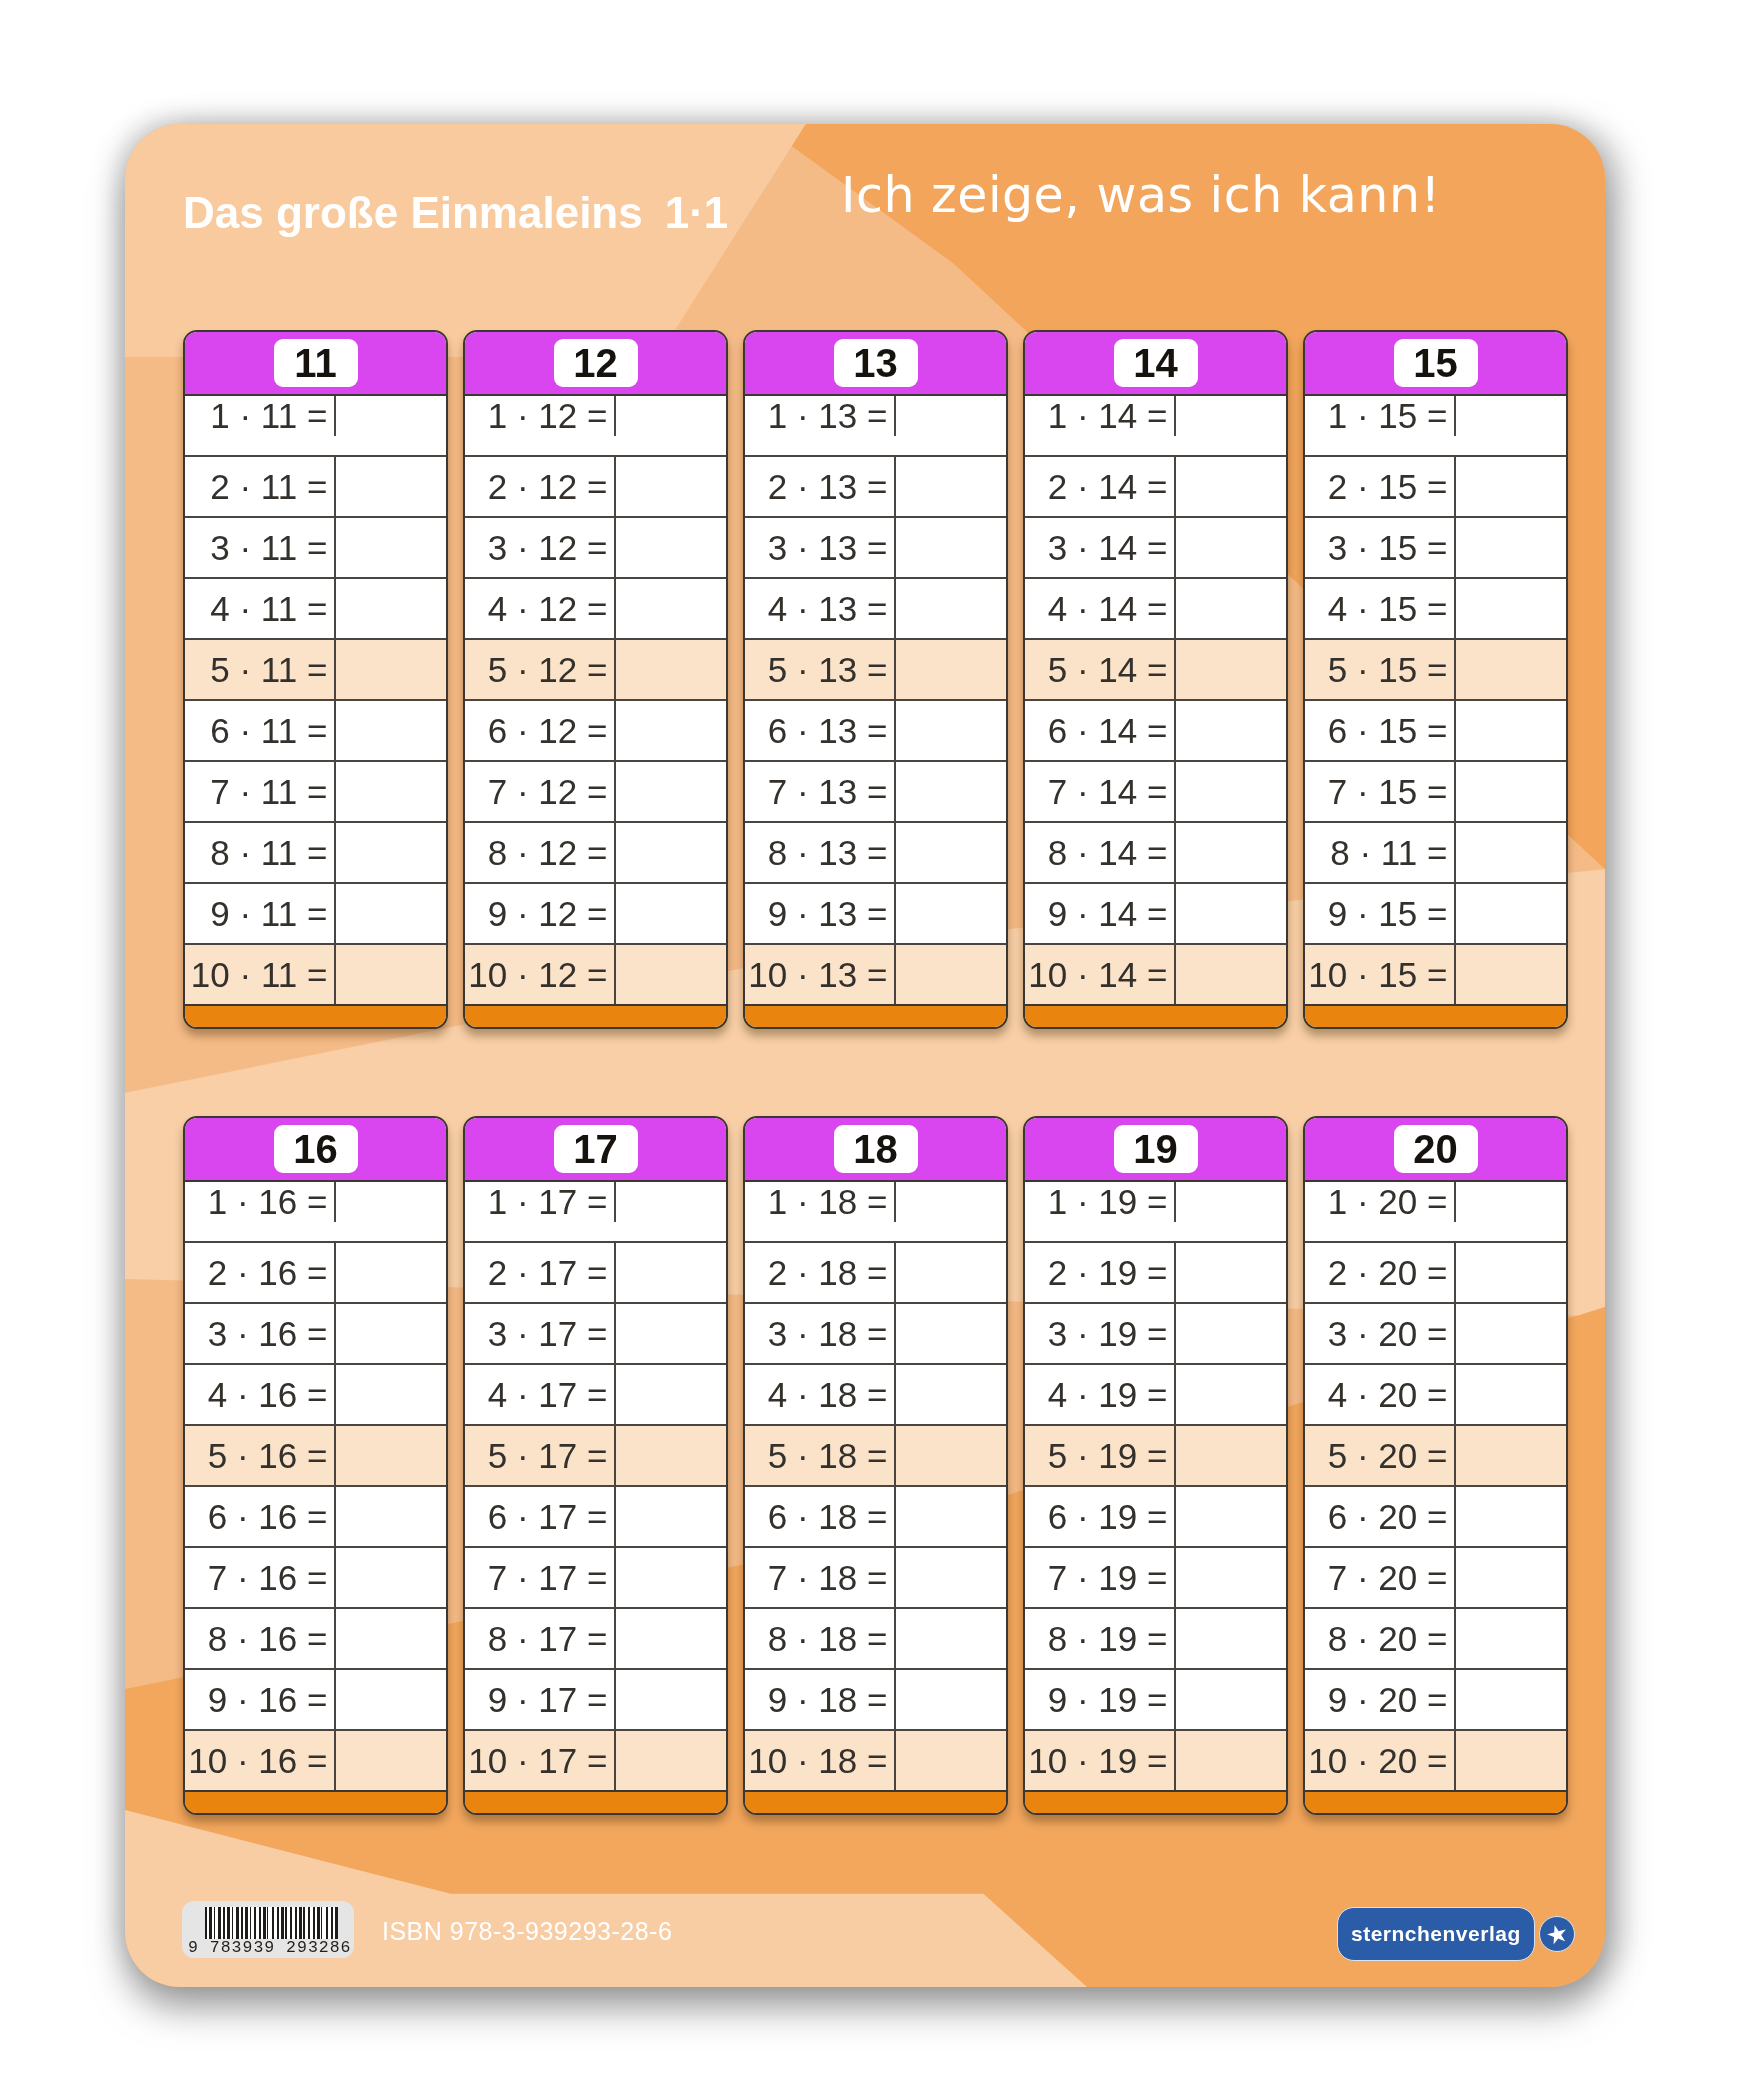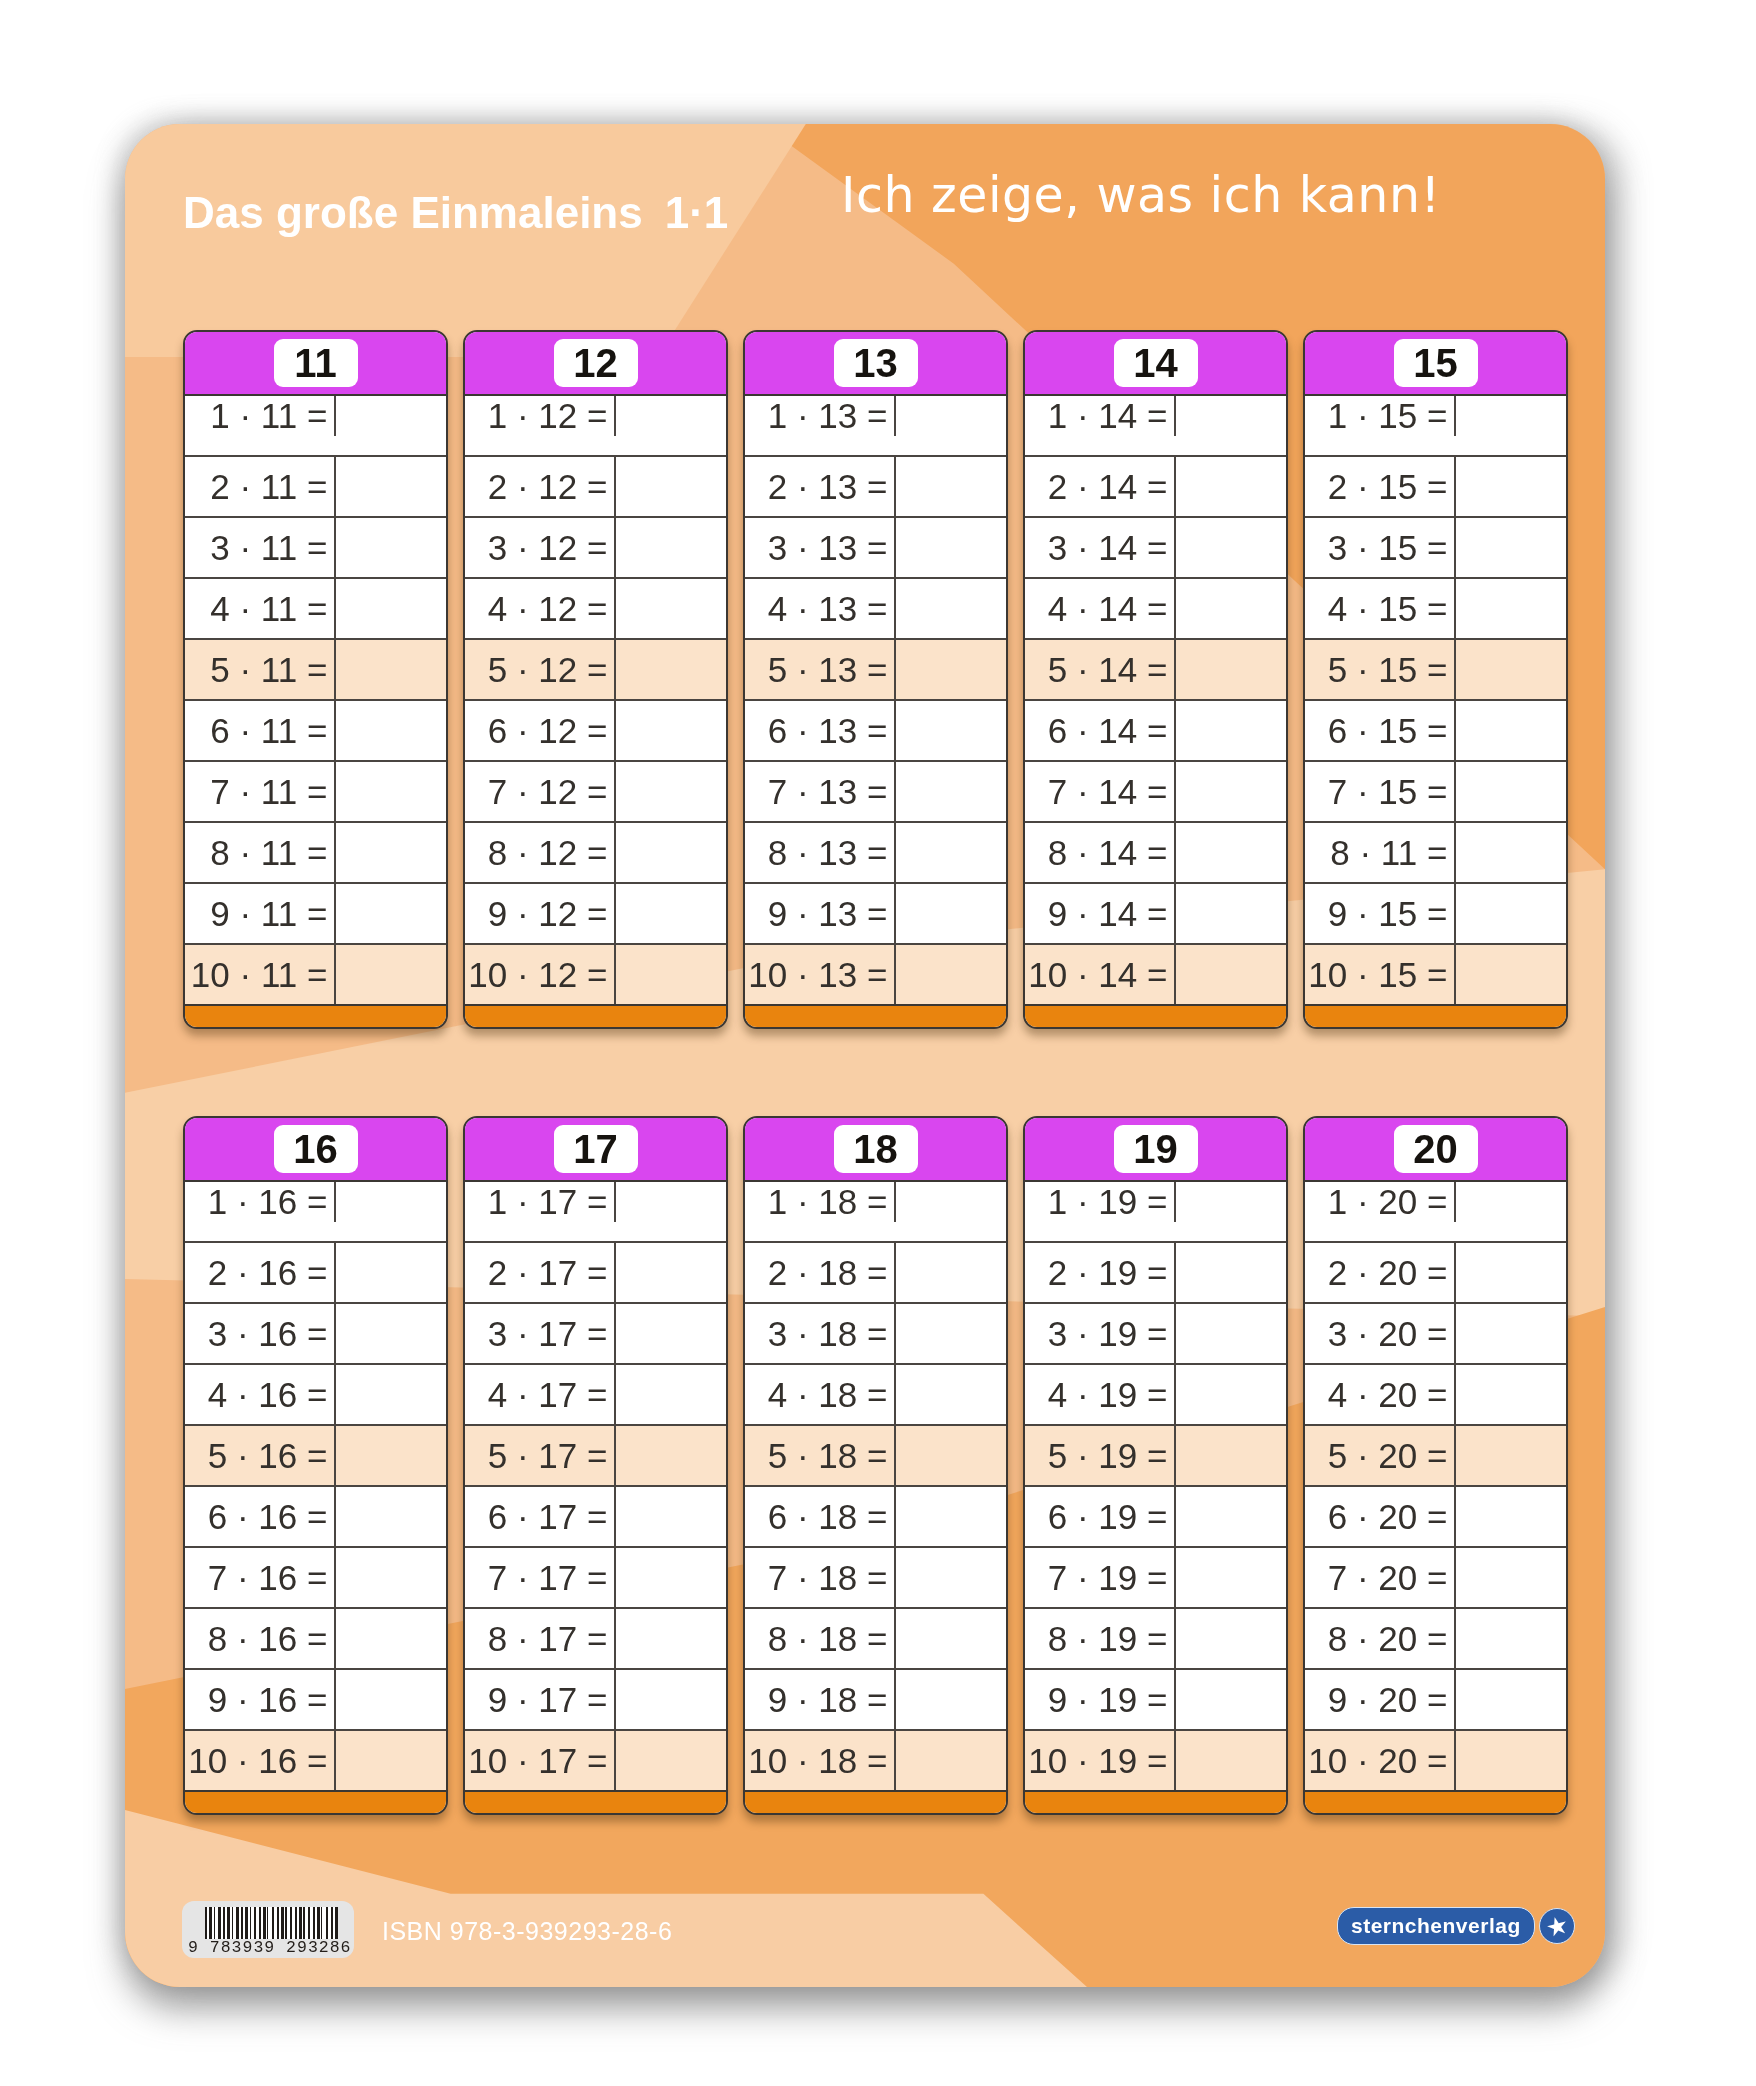--- a/index.html
+++ b/index.html
@@ -83,21 +83,21 @@
     position:absolute;left:6px;top:37px;width:163px;
     font-family:"Liberation Mono", monospace;
     font-size:16.5px;color:#241F1B;letter-spacing:1px;white-space:pre;
   }
   .isbn{
     position:absolute;left:257px;top:1793px;
     font-size:25px;color:#ffffff;letter-spacing:0.5px;white-space:nowrap;
   }
   .logo{position:absolute;left:1212px;top:1783px;display:flex;align-items:center;}
   .logo-pill{
-    height:28px;padding:4px 13px;background:#2B5CA7;border:1.5px solid #D8E4F4;
+    height:28px;padding:12px 13px;background:#2B5CA7;border:1.5px solid #D8E4F4;
     border-radius:17px;display:flex;align-items:center;
     color:#ffffff;font-size:21px;font-weight:bold;letter-spacing:0.5px;white-space:nowrap;
   }
   .logo-star-circle{
     width:34px;height:34px;margin-left:4px;background:#2B5CA7;
     border:1.5px solid #D8E4F4;border-radius:50%;
     display:flex;align-items:center;justify-content:center;
   }
   .logo-star-circle span{
     color:#ffffff;font-size:25px;line-height:1;transform:rotate(-15deg);

